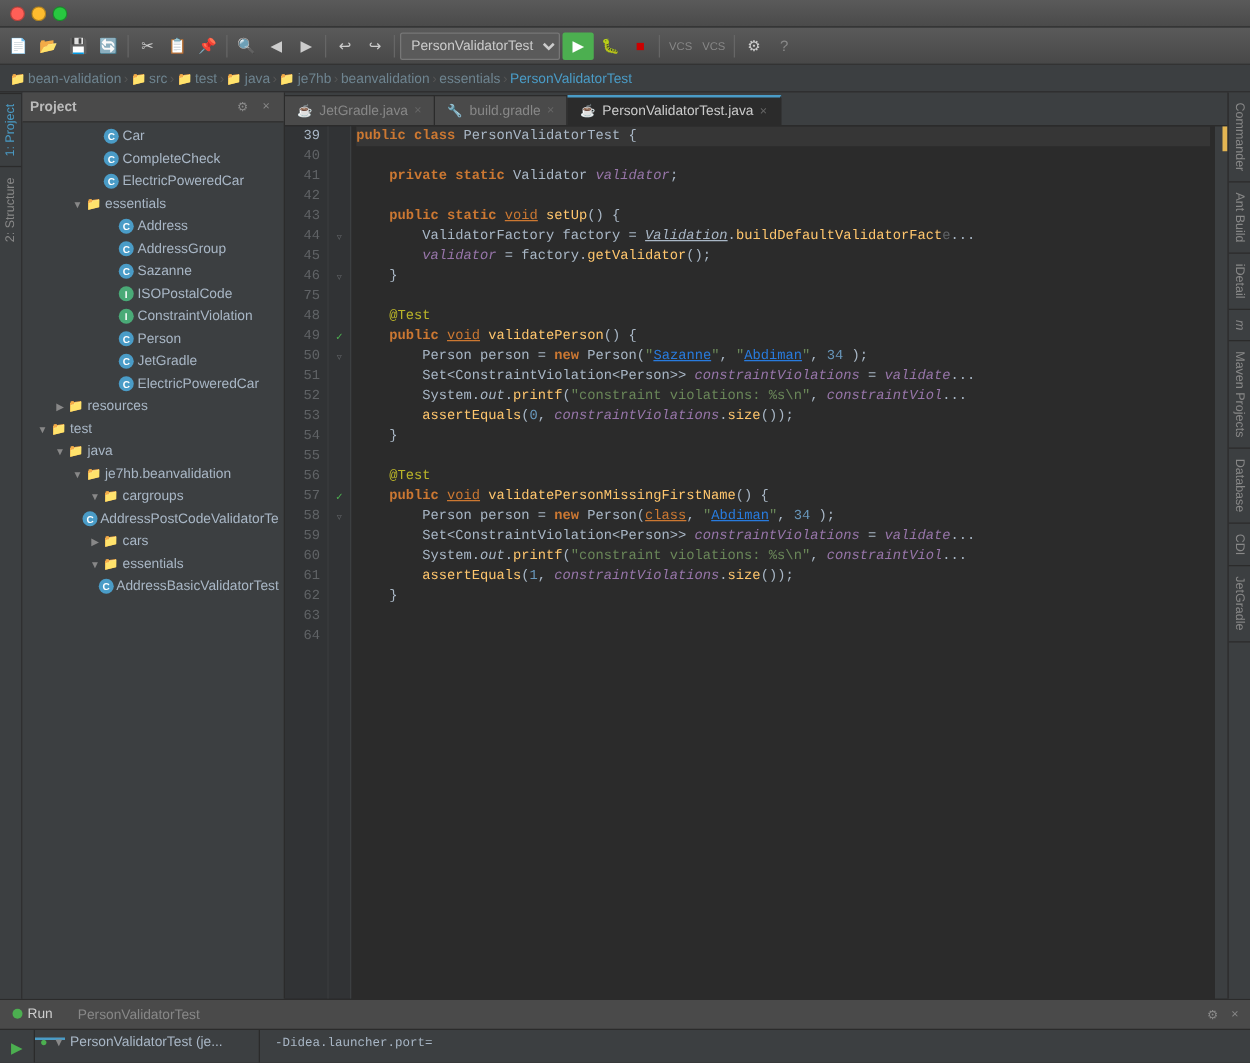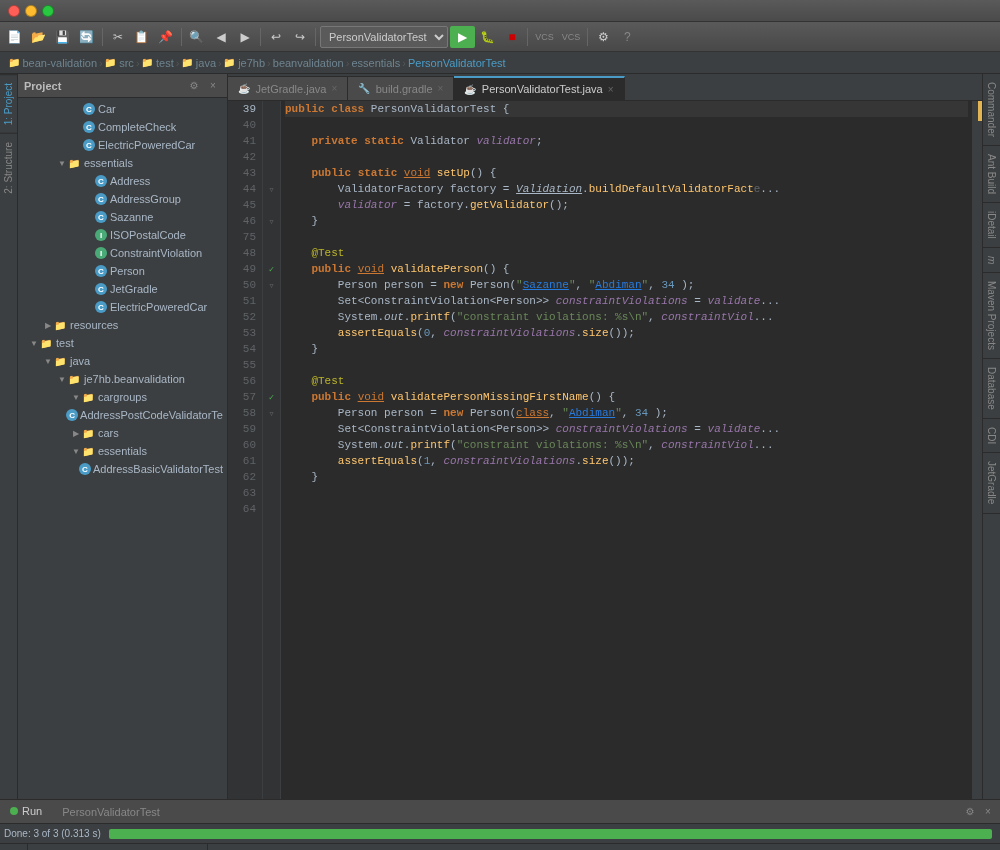--- a/index.html
+++ b/index.html
@@ -884,26 +884,20 @@
     </div>
     <div class="bottom-tab">
       <span>PersonValidatorTest</span>
     </div>
     <div class="bottom-actions">
       <button class="bottom-action-btn">⚙</button>
       <button class="bottom-action-btn">×</button>
     </div>
   </div>
 
-  <div class="run-status-row">
-    <span class="run-status-text">Done: 3 of 3 (0.313 s)</span>
-    <div class="progress-bar-container">
-      <div class="progress-bar-fill"></div>
-    </div>
-  </div>
 
   <div class="bottom-content">
 
     <div class="run-toolbar">
       <button class="run-tool-btn green">▶</button>
 
       <div style="height:10px;"></div>
 
       <div style="height:10px;"></div>
 

